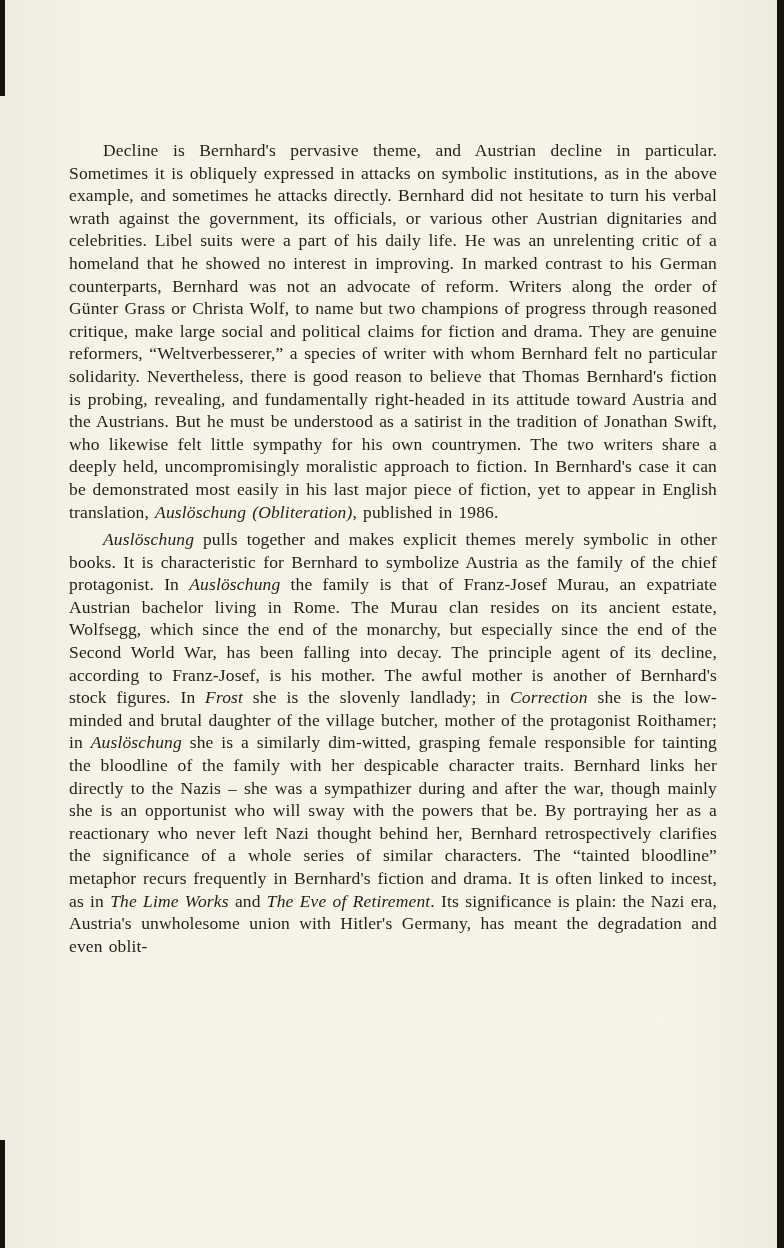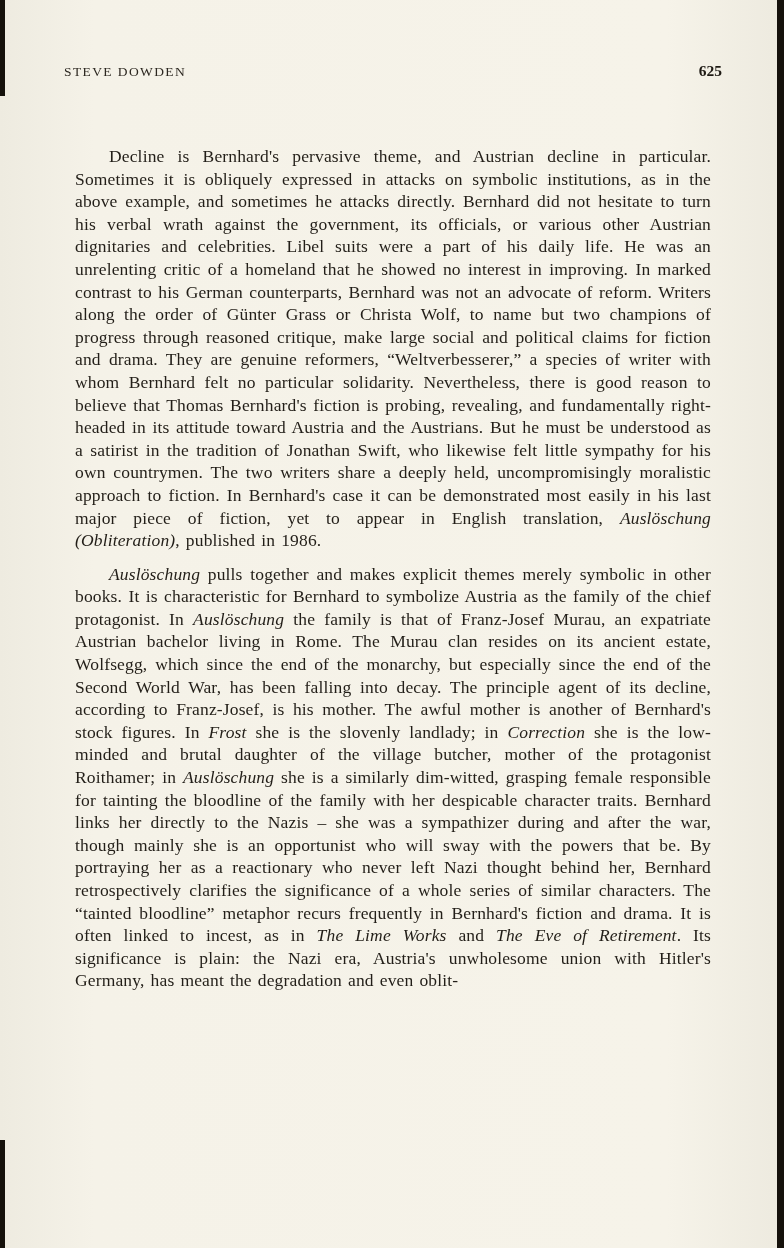--- a/index.html
+++ b/index.html
@@ -67,37 +67,33 @@
     top: 134px;
     left: 64px;
     right: 62px;
     font-size: 17.5px;
     line-height: 22.6px;
     text-align: justify;
     word-spacing: 1.5px;
     letter-spacing: 0.15px;
   }
   .body-paragraph {
-    margin: 11px;
+    margin: 5px;
     text-indent: 34px;
   }
   .italic {
     font-style: italic;
   }
 </style>
 </head>
 <body>
 
 <div class="page">
   <div class="edge-left-top"></div>
   <div class="edge-left-bottom"></div>
   <div class="edge-right"></div>
 
-  <div class="header-row">
-    <span class="author-name">STEVE DOWDEN</span>
-    <span class="page-number">625</span>
-  </div>
 
   <div class="body-text">
       <p class="body-paragraph"><span>Decline is Bernhard's pervasive theme, and Austrian decline in particular. Sometimes it is obliquely expressed in attacks on symbolic institutions, as in the above example, and sometimes he attacks directly. Bernhard did not hesitate to turn his verbal wrath against the government, its officials, or various other Austrian dignitaries and celebrities. Libel suits were a part of his daily life. He was an unrelenting critic of a homeland that he showed no interest in improving. In marked contrast to his German counterparts, Bernhard was not an advocate of reform. Writers along the order of Günter Grass or Christa Wolf, to name but two champions of progress through reasoned critique, make large social and political claims for fiction and drama. They are genuine reformers, “Weltverbesserer,” a species of writer with whom Bernhard felt no particular solidarity. Nevertheless, there is good reason to believe that Thomas Bernhard's fiction is probing, revealing, and fundamentally right-headed in its attitude toward Austria and the Austrians. But he must be understood as a satirist in the tradition of Jonathan Swift, who likewise felt little sympathy for his own countrymen. The two writers share a deeply held, uncompromisingly moralistic approach to fiction. In Bernhard's case it can be demonstrated most easily in his last major piece of fiction, yet to appear in English translation, </span><span class="italic">Auslöschung (Obliteration)</span><span>, published in 1986.</span></p>
       <p class="body-paragraph"><span class="italic">Auslöschung</span><span> pulls together and makes explicit themes merely symbolic in other books. It is characteristic for Bernhard to symbolize Austria as the family of the chief protagonist. In </span><span class="italic">Auslöschung</span><span> the family is that of Franz-Josef Murau, an expatriate Austrian bachelor living in Rome. The Murau clan resides on its ancient estate, Wolfsegg, which since the end of the monarchy, but especially since the end of the Second World War, has been falling into decay. The principle agent of its decline, according to Franz-Josef, is his mother. The awful mother is another of Bernhard's stock figures. In </span><span class="italic">Frost</span><span> she is the slovenly landlady; in </span><span class="italic">Correction</span><span> she is the low-minded and brutal daughter of the village butcher, mother of the protagonist Roithamer; in </span><span class="italic">Auslöschung</span><span> she is a similarly dim-witted, grasping female responsible for tainting the bloodline of the family with her despicable character traits. Bernhard links her directly to the Nazis – she was a sympathizer during and after the war, though mainly she is an opportunist who will sway with the powers that be. By portraying her as a reactionary who never left Nazi thought behind her, Bernhard retrospectively clarifies the significance of a whole series of similar characters. The “tainted bloodline” metaphor recurs frequently in Bernhard's fiction and drama. It is often linked to incest, as in </span><span class="italic">The Lime Works</span><span> and </span><span class="italic">The Eve of Retirement</span><span>. Its significance is plain: the Nazi era, Austria's unwholesome union with Hitler's Germany, has meant the degradation and even oblit-</span></p>
     </div>
 </div>
 
 </body></html>

